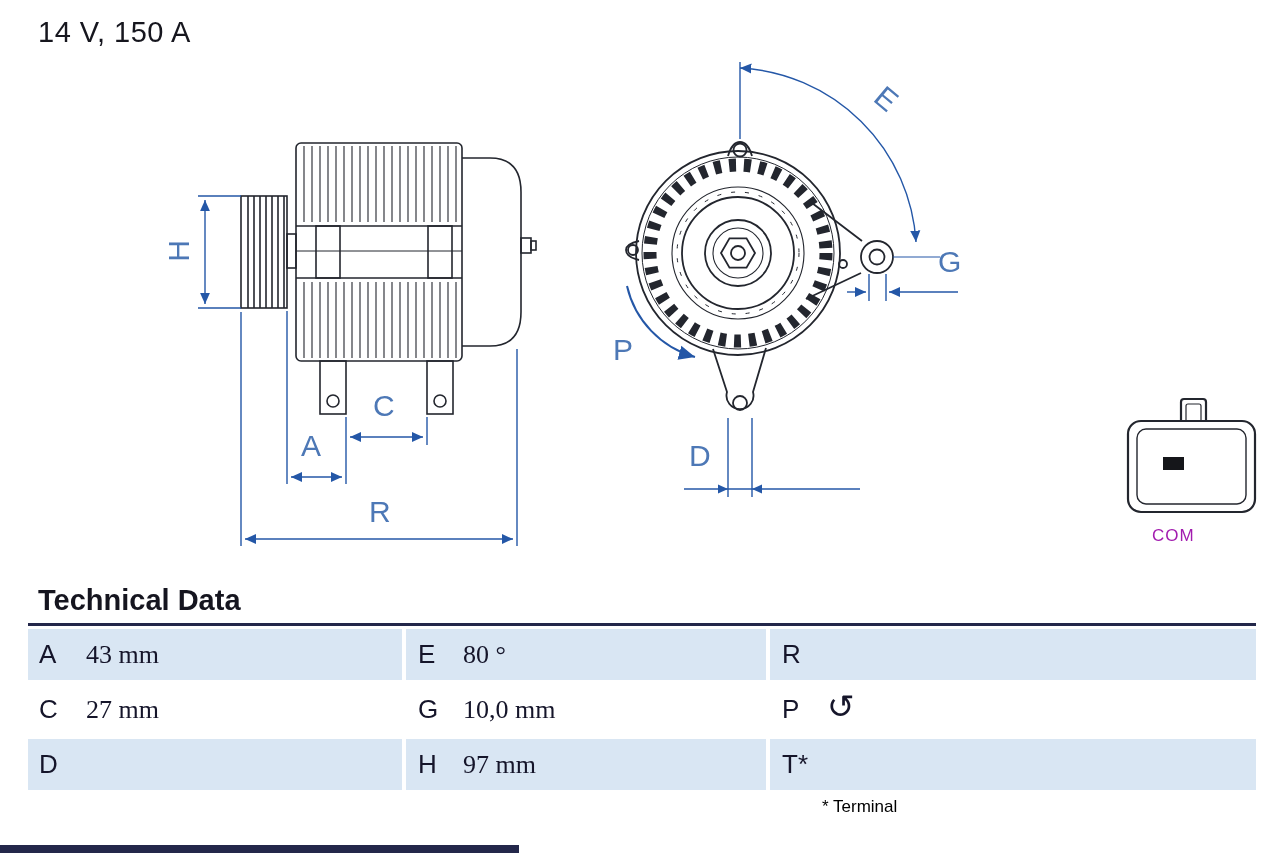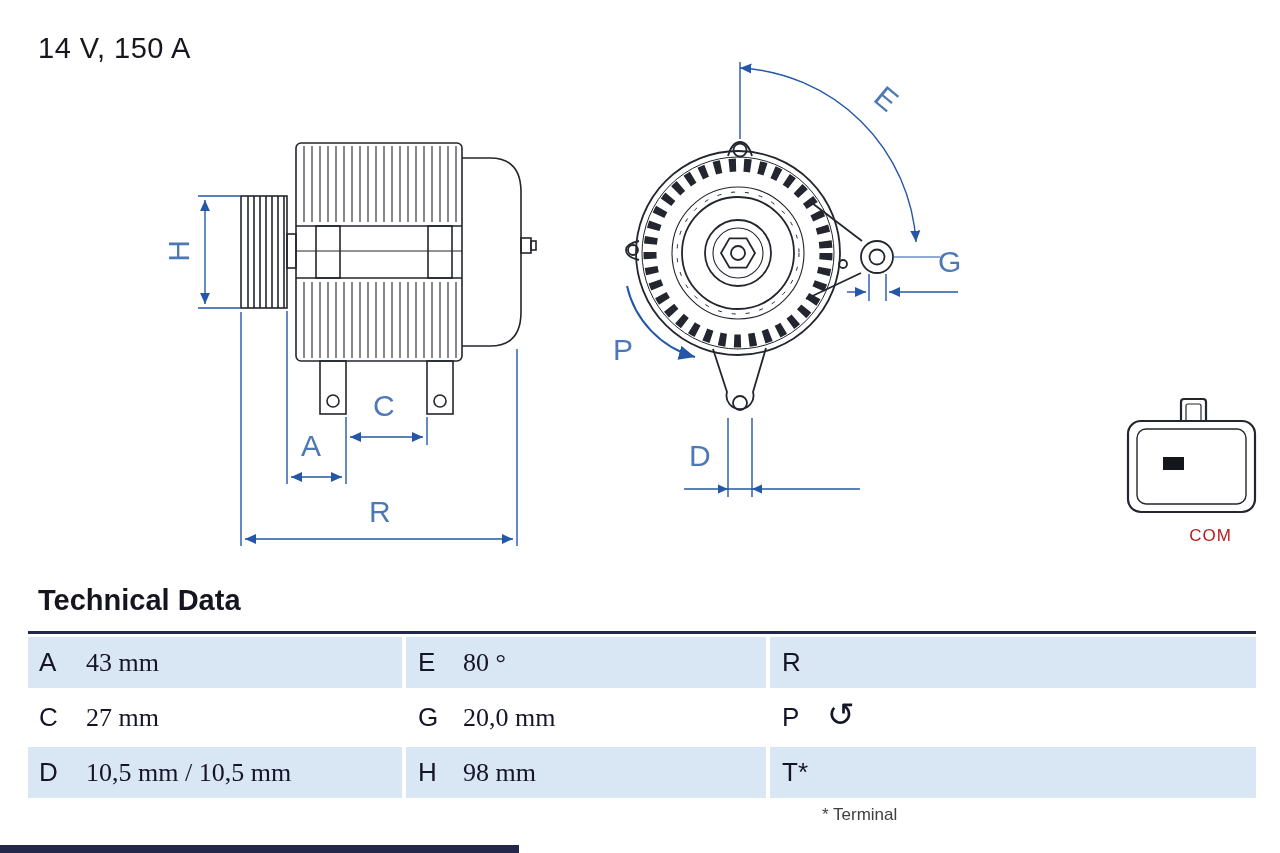--- a/index.html
+++ b/index.html
@@ -1,48 +1,48 @@
 <!DOCTYPE html>
 <html><head>
 <meta charset="utf-8">
 <style>
   html,body{margin:0;padding:0;background:#fff;}
   #page{position:relative;width:1280px;height:853px;background:#fff;overflow:hidden;
         font-family:"Liberation Sans",sans-serif;}
 
   
-  .title{position:absolute;left:38px;top:16px;font-size:29px;color:#16161e;letter-spacing:.5px;margin-top:16px;}
+  .title{position:absolute;left:38px;top:16px;font-size:29px;color:#16161e;letter-spacing:.5px;}
 
   
   #drawing{position:absolute;left:0;top:0;}
 
   
   .dim-label{position:absolute;font-size:30px;color:#4d78b6;line-height:1;}
   .rot-ccw{transform:rotate(-90deg);}
   .rot-e{transform:rotate(40deg);}
 
   
-  .com-label{position:absolute;left:1152px;top:526px;width:80px;text-align:right;
-             font-size:17px;letter-spacing:1px;color:#b91c1c;}
+  .com-label{position:absolute;left:1152px;top:526px;width:80px;text-align:left;
+             font-size:17px;letter-spacing:1px;color:#a21caf;}
 
   
   .tech{position:absolute;left:28px;top:584px;width:1228px;}
-  .tech h2{margin:0 0 14px 10px;font-size:29px;color:#15151f;font-weight:bold;}
+  .tech h2{margin:0 0 6px 10px;font-size:29px;color:#15151f;font-weight:bold;}
   .tbl{border-top:3px solid #23274a;padding-top:3px;display:flex;flex-direction:column;gap:4px;}
   .trow{display:flex;gap:4px;height:51px;}
   .cell{background:#d9e6f3;display:flex;align-items:center;font-size:26px;color:#15152a;}
   .trow.alt .cell{background:#ffffff;}
   .g1{width:374px;}
   .g2{width:360px;}
   .g3{flex:1;}
   .lbl{width:47px;padding-left:11px;flex:none;}
   .g2 .lbl,.g3 .lbl{width:45px;padding-left:12px;}
   .val{white-space:nowrap;font-family:Liberation Serif, serif;}
   .icon-rot{font-size:33px;line-height:1;margin-top:-4px;}
-  .footnote{margin-top:7px;margin-left:794px;font-size:17px;color:#404040;}
+  .footnote{margin-top:7px;margin-left:794px;font-size:17px;color:#000000;}
 
   .bottom-bar{position:absolute;left:0;top:845px;width:519px;height:8px;background:#23274a;}
 </style>
 </head>
 <body>
 
 <div id="page">
 
   <div class="title">14 V, 150 A</div>
 
@@ -172,36 +172,35 @@
         </div>
       </div>
 
       <div class="trow alt">
         <div class="cell g1">
           <span class="lbl">C</span>
           <span class="val">27 mm</span>
         </div>
         <div class="cell g2">
           <span class="lbl">G</span>
-          <span class="val">20,0 mm</span>
+          <span class="val">10,0 mm</span>
         </div>
         <div class="cell g3">
           <span class="lbl">P</span>
           <span class="val icon-rot">↺</span>
         </div>
       </div>
 
       <div class="trow">
         <div class="cell g1">
           <span class="lbl">D</span>
-          <span class="val">10,5 mm / 10,5 mm</span>
         </div>
         <div class="cell g2">
           <span class="lbl">H</span>
-          <span class="val">98 mm</span>
+          <span class="val">97 mm</span>
         </div>
         <div class="cell g3">
           <span class="lbl">T*</span>
         </div>
       </div>
 
     </div>
     <div class="footnote">* Terminal</div>
   </div>
 

